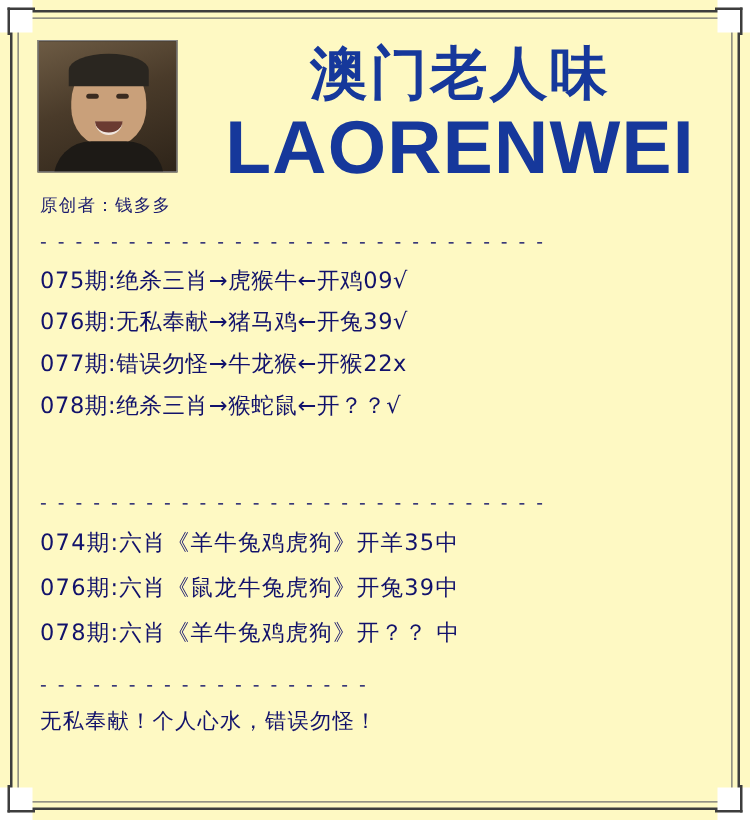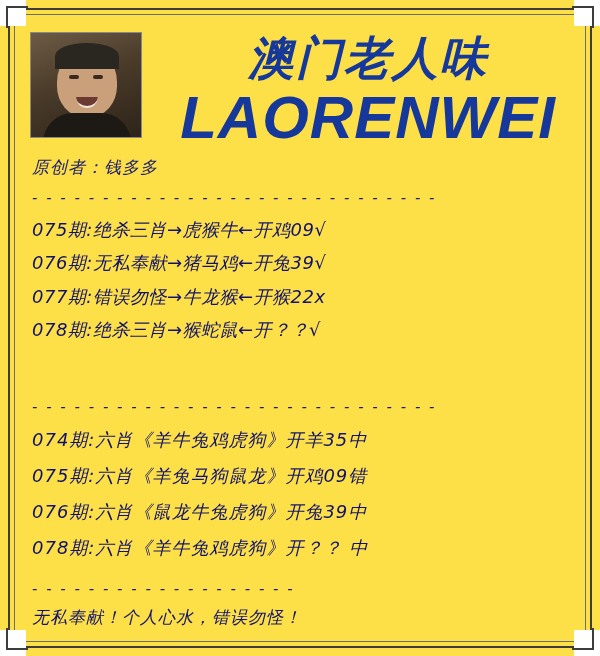--- a/index.html
+++ b/index.html
@@ -10,23 +10,22 @@
     width: 600px;
     height: 656px;
     background: #ffffff;
     font-family: "DejaVu Sans", "Liberation Sans", sans-serif;
     overflow: hidden;
   }
   .page {
     position: relative;
     width: 600px;
     height: 656px;
-    background: #fde047;
-    box-sizing: border-box;
-    font-style: italic;
+    background: #fef9c3;
+    box-sizing: border-box;
   }
   
   .frame-outer {
     position: absolute;
     left: 8px;
     top: 8px;
     right: 8px;
     bottom: 8px;
     border: 2px solid #3d3d3d;
     box-sizing: border-box;
@@ -158,21 +157,21 @@
     font-size: 60px;
     font-weight: bold;
     color: #16389b;
     line-height: 1.05;
     letter-spacing: 1px;
     margin-top: 2px;
   }
 
   
   .author {
-    font-size: 17px;
+    font-size: 14px;
     color: #1b1b6e;
     padding: 14px 0 0 10px;
     letter-spacing: 1px;
   }
 
   .divider {
     font-size: 15px;
     color: #1b1b6e;
     letter-spacing: 2px;
     padding-left: 10px;
@@ -265,21 +264,20 @@
       <div class="line">077期:错误勿怪→牛龙猴←开猴22x</div>
       <div class="line">078期:绝杀三肖→猴蛇鼠←开？？√</div>
     </div>
 
     <div class="gap"></div>
 
     <div class="divider">- - - - - - - - - - - - - - - - - - - - - - - - - - - - -</div>
 
     <div class="lines-b">
       <div class="line">074期:六肖《羊牛兔鸡虎狗》开羊35中</div>
-      <div class="line">075期:六肖《羊兔马狗鼠龙》开鸡09错</div>
       <div class="line">076期:六肖《鼠龙牛兔虎狗》开兔39中</div>
       <div class="line">078期:六肖《羊牛兔鸡虎狗》开？？ 中</div>
     </div>
 
     <div class="divider-short">- - - - - - - - - - - - - - - - - - -</div>
 
     <div class="footer-note">无私奉献！个人心水，错误勿怪！</div>
 
   </div>
 </div>

